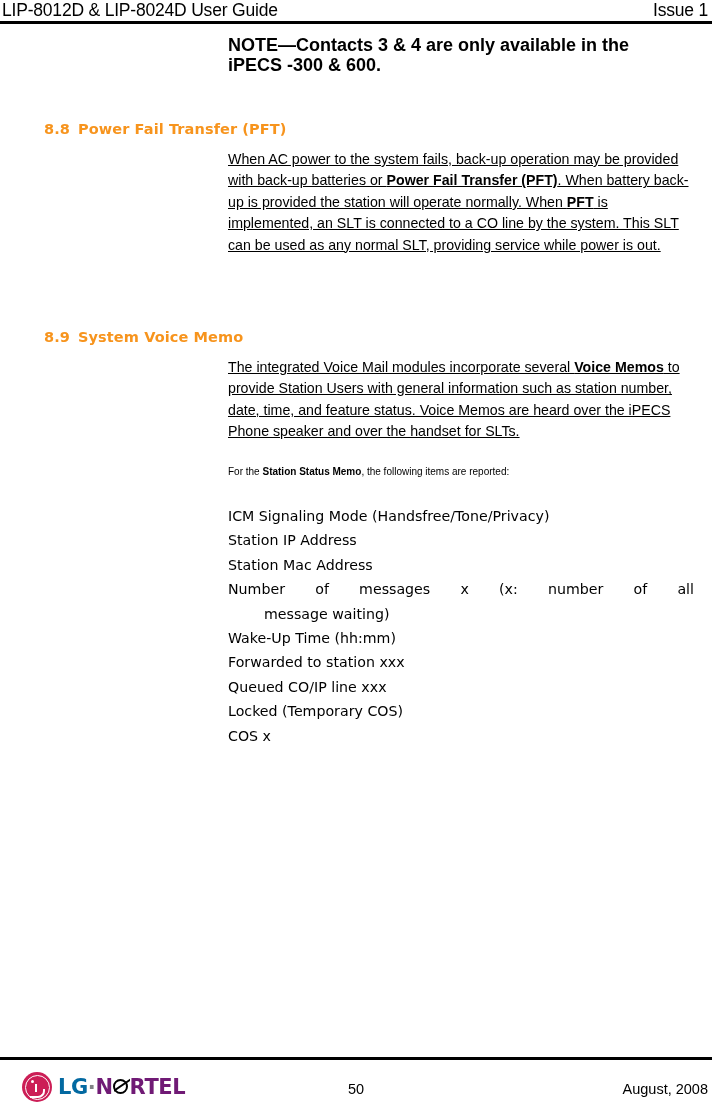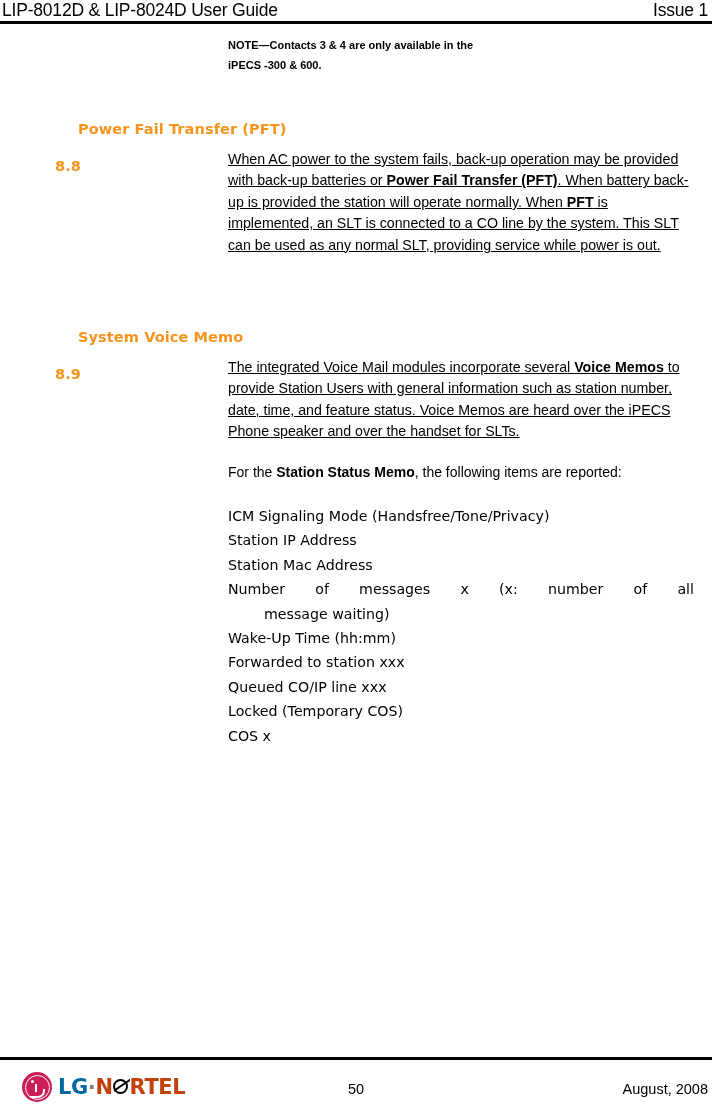--- a/index.html
+++ b/index.html
@@ -63,21 +63,21 @@
     left: 0;
     top: 24px;
     width: 712px;
   }
 
   .note-block {
     position: absolute;
     left: 228px;
     top: 12px;
     width: 466px;
-    font-size: 11px;
+    font-size: 18px;
     line-height: 19.5px;
     font-weight: bold;
     text-align: justify;
   }
   .note-block p { margin: 0; }
   .note-block p.last { text-align: left; }
 
   
   .section-head {
     position: absolute;
@@ -85,23 +85,22 @@
     width: 712px;
     color: #F7941D;
     font-weight: bold;
     font-size: 14.5px;
     line-height: 18px;
     font-family: "DejaVu Sans", sans-serif;
     letter-spacing: 0.1px;
   }
   .section-head .num {
     position: absolute;
-    left: 55px;
+    left: 44px;
     top: 0;
-    margin-top: 37px;
   }
   .section-head .title {
     position: absolute;
     left: 78px;
     top: 0;
     white-space: nowrap;
   }
 
   #head-88 { top: 96px; }
   #head-89 { top: 304px; }
@@ -122,21 +121,21 @@
 
   #para-pft { top: 125px; }
   #para-vm  { top: 333px; }
 
   
   #para-ssm {
     position: absolute;
     left: 228px;
     width: 466px;
     top: 438px;
-    font-size: 14px;
+    font-size: 10px;
     line-height: 20.5px;
     text-align: justify;
   }
   #para-ssm p { margin: 0; }
   #para-ssm p.last { text-align: left; }
 
   
   .status-list {
     position: absolute;
     left: 228px;
@@ -243,21 +242,21 @@
     margin-left: 6px;
     font-family: "DejaVu Sans", sans-serif;
     font-weight: bold;
     font-size: 21px;
     letter-spacing: -0.4px;
     line-height: 24px;
     white-space: nowrap;
   }
   .logo-text .lg { color: #0369a1; }
   .logo-text .dot { color: #808284; }
-  .logo-text .nortel { color: #c2410c; position: relative; }
+  .logo-text .nortel { color: #701a75; position: relative; }
   .logo-text .o-glyph {
     position: relative;
     display: inline-block;
     width: 17px;
     vertical-align: baseline;
   }
   .logo-text .o-glyph .o-ring {
     position: absolute;
     left: 0.5px;
     top: -15px;

